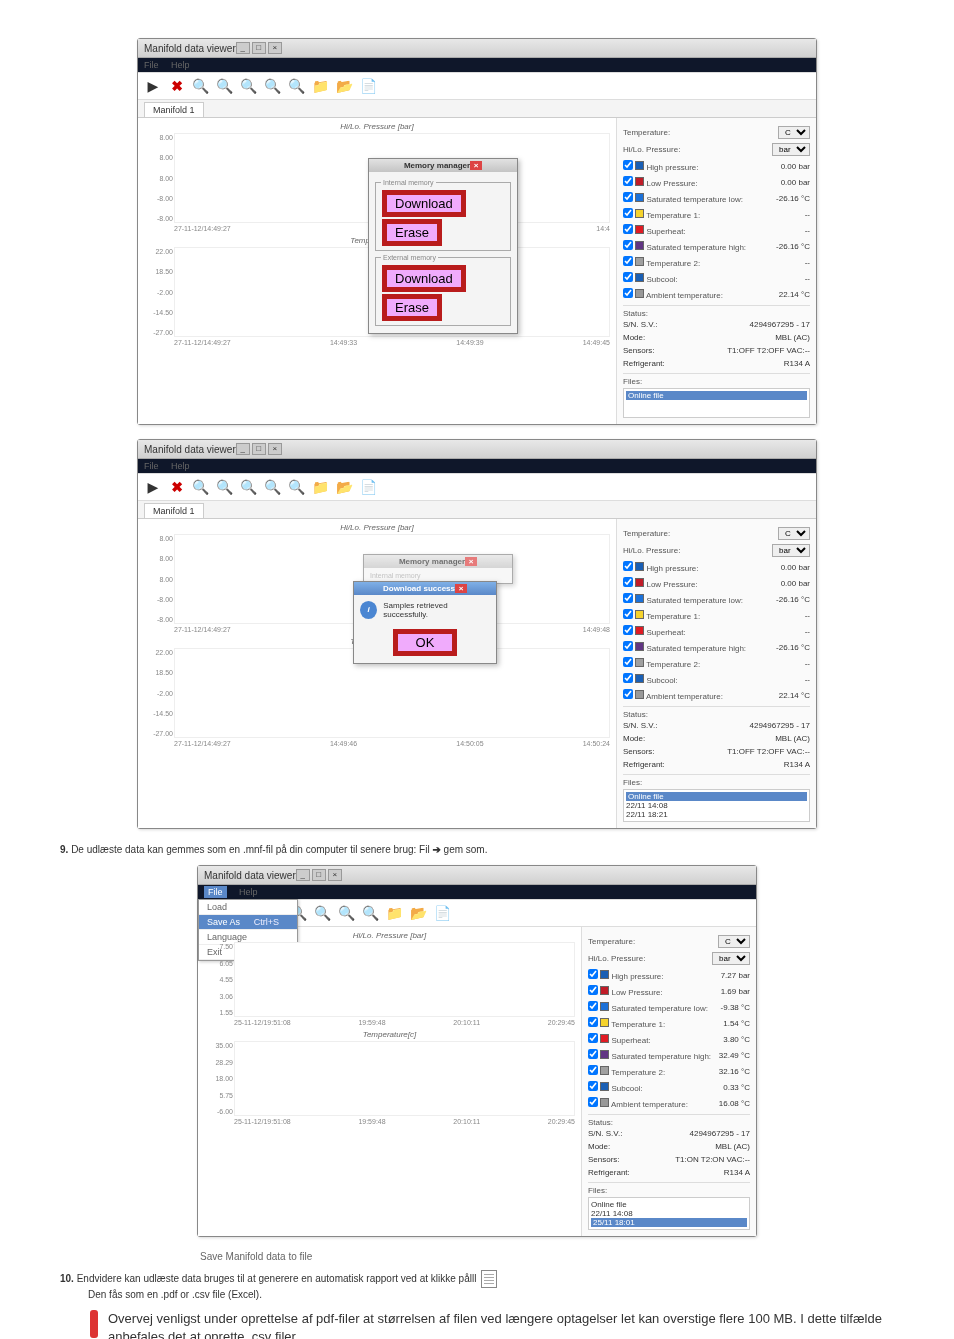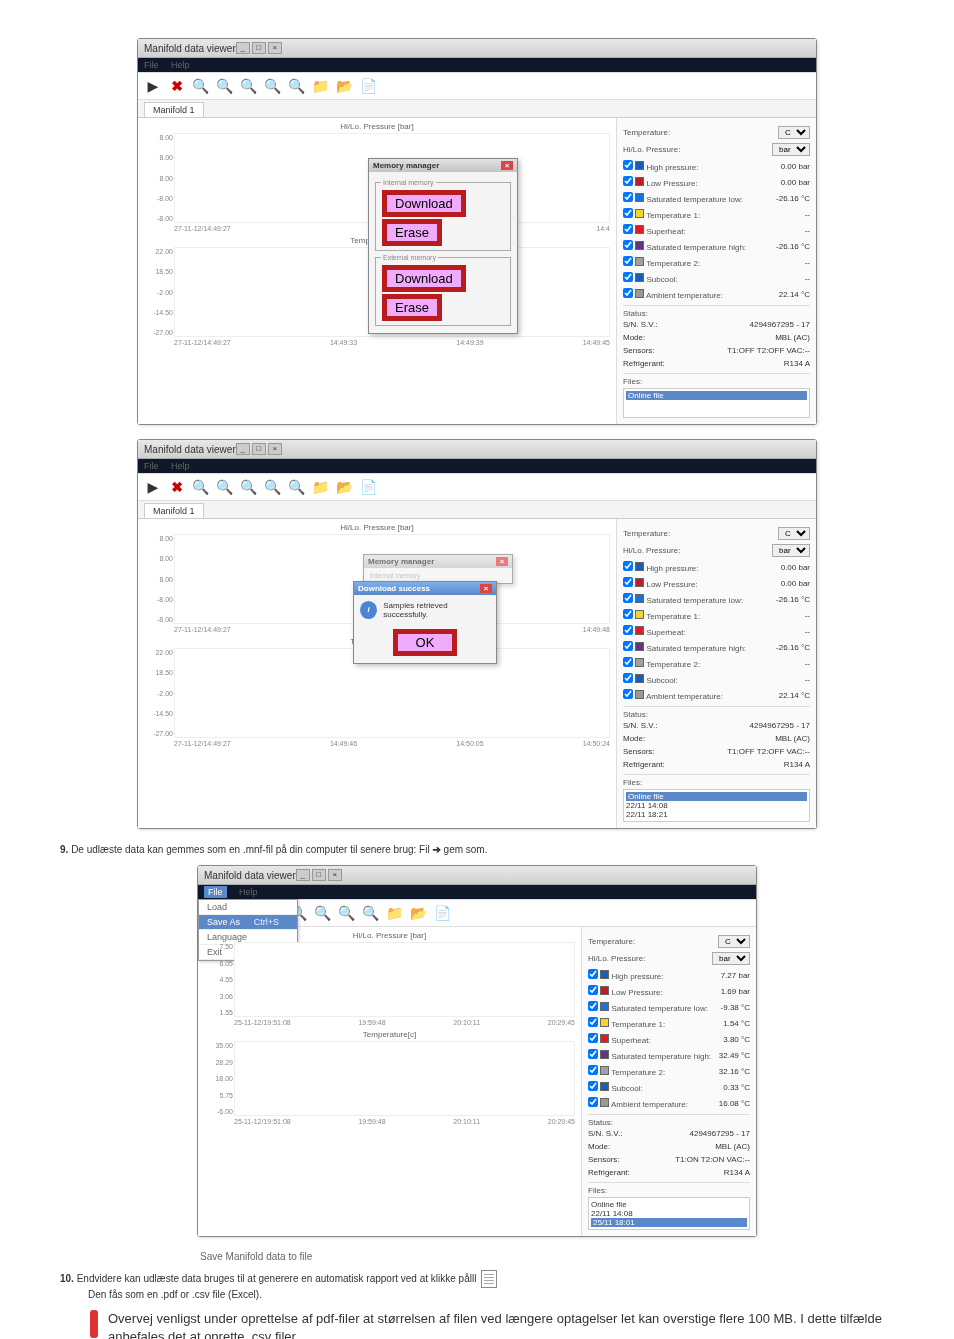--- a/index.html
+++ b/index.html
@@ -84,21 +84,21 @@
     padding: 4px 6px 6px 6px;
     position: relative;
   }
   .chart {
     height: 90px;
     border: 1px solid #eee;
     position: relative;
     margin: 2px 0 2px 30px;
     background: #fff;
   }
-  .chart-title { font-size: 8px; text-align: center; color: #666; }
+  .chart-title { font-size: 8px; text-align: center; color: #666; font-style: italic; }
   .yaxis {
     position: absolute; left: -30px; top: 0; bottom: 0;
     display: flex; flex-direction: column; justify-content: space-between;
     font-size: 7px; color: #888; text-align: right; width: 28px;
   }
   .xaxis {
     display: flex; justify-content: space-between;
     font-size: 7px; color: #888; margin-left: 30px; margin-bottom: 4px;
   }
   .side-panel {
@@ -131,21 +131,21 @@
     background: #f4f4f4;
     border: 1px solid #888;
     font-size: 8px;
     box-shadow: 2px 2px 5px rgba(0,0,0,0.25);
     width: 150px;
   }
   .dialog-title {
     background: linear-gradient(#e2e2e2,#c4c4c4);
     padding: 2px 4px;
     font-weight: bold;
-    display: flex; justify-content: space-between;
+    display: flex; justify-content: center;
   }
   .dialog-close { background:#d44; color:#fff; width:12px; text-align:center; }
   .dialog-body { padding: 4px 6px; }
   .dialog fieldset { border: 1px solid #aaa; margin: 3px 0; padding: 3px 5px; }
   .dialog legend { font-size: 7px; color: #888; padding: 0 2px; }
   .dbtn {
     font-size: 13px; padding: 1px 8px; margin: 1px;
     border: 5px solid #b91c1c; background: #f0abfc;
   }
   .dialog-success .dialog-title { background: linear-gradient(#7fb0e7,#5a88c8); color: #fff; }

